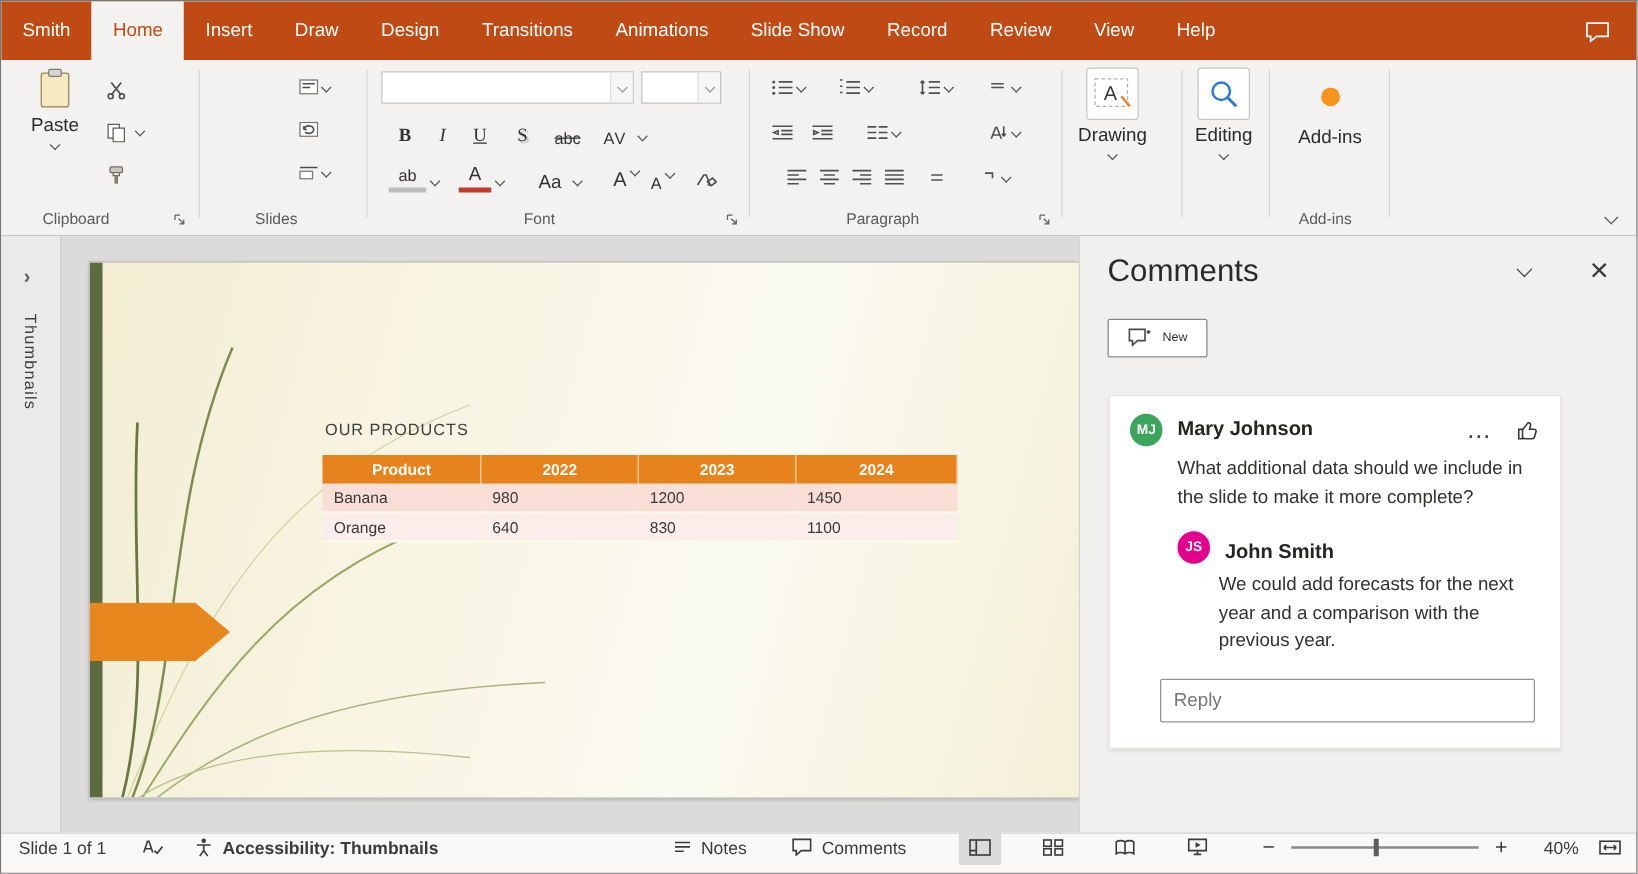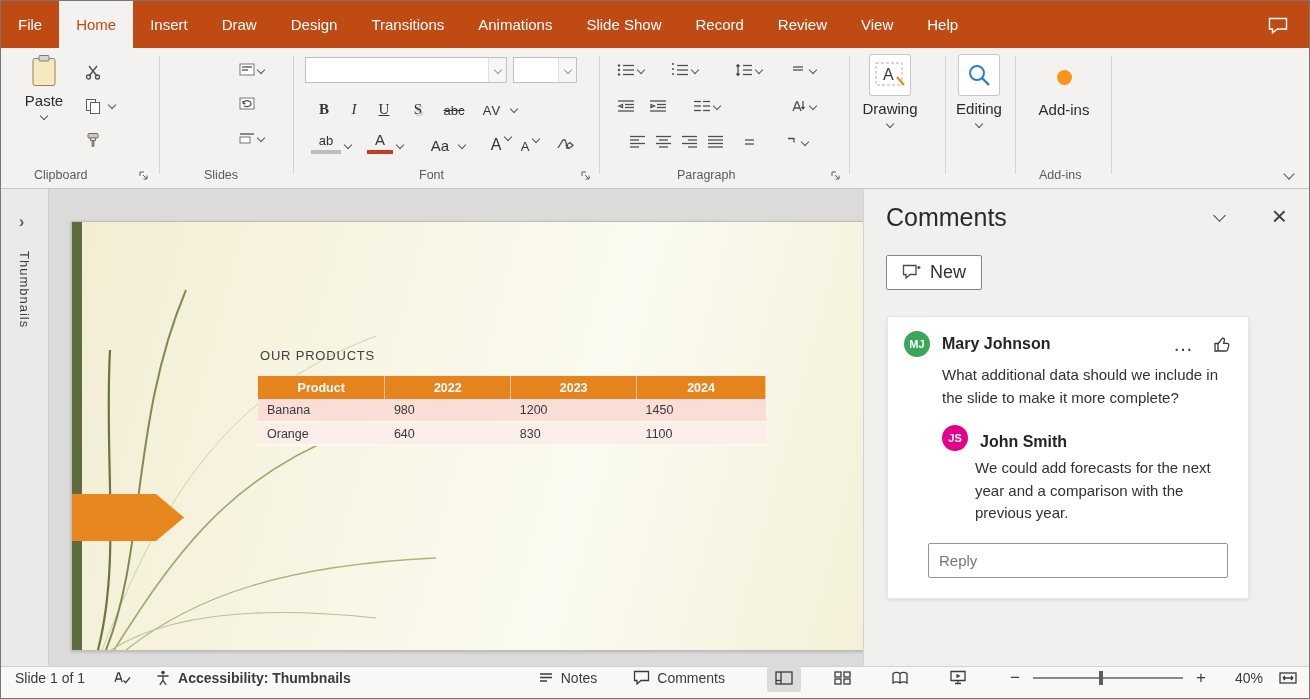--- a/index.html
+++ b/index.html
@@ -31,38 +31,38 @@
   .pgico circle{fill:#4f4f4f;}
   .addin-dot{width:15px;height:15px;border-radius:50%;background:#F7941D;}
 
   
   .workspace{position:absolute;left:0;top:188px;width:100%;height:477px;background:#DDDBD9;}
   .thumbstrip{position:absolute;left:0;top:0;width:48px;height:100%;background:#EBEAE9;border-right:1px solid #D0CECC;}
   .thumb-expand{position:absolute;left:18px;top:24px;font-size:16px;color:#5f5e5c;font-weight:bold;cursor:default;}
   .vtext{position:absolute;left:16px;top:62px;writing-mode:vertical-rl;font-size:13px;color:#3e3e3e;letter-spacing:1px;}
 
   
-  .slide{position:absolute;left:70px;top:32px;width:820px;height:430px;background:linear-gradient(105deg,#f2edd2 0%,#f8f5e4 35%,#fbfaf0 62%,#f3efd6 100%);border:1px solid #bdbdbd;box-shadow:0 1px 3px rgba(0,0,0,.18);overflow:hidden;}
+  .slide{position:absolute;left:70px;top:20px;width:820px;height:430px;background:linear-gradient(105deg,#f2edd2 0%,#f8f5e4 35%,#fbfaf0 62%,#f3efd6 100%);border:1px solid #bdbdbd;box-shadow:0 1px 3px rgba(0,0,0,.18);overflow:hidden;}
   .olive-bar{position:absolute;left:0;top:0;width:10px;height:100%;background:#5d6b3e;}
   .grass{position:absolute;left:4px;bottom:0;pointer-events:none;}
   .slide-arrow{position:absolute;left:0;top:272px;width:112px;height:47px;background:#E8871E;clip-path:polygon(0 0,75% 0,100% 50%,75% 100%,0 100%);box-shadow:1px 1px 2px rgba(0,0,0,.25);}
   .slide-title{position:absolute;left:188px;top:126px;font-size:13px;letter-spacing:.8px;color:#404040;}
   .ptable{position:absolute;left:186px;top:154px;width:508px;border-collapse:collapse;font-size:12.5px;}
   .ptable th{background:#E7831C;color:#fff;text-align:center;font-weight:bold;padding:3px 9px;height:23px;border-right:1px solid rgba(255,255,255,.55);}
   .ptable td{padding:3px 9px;height:23px;color:#3a3a3a;border-bottom:2px solid #fbf9ec;}
   .ptable tr.r0 td{background:#F8DED6;}
   .ptable tr.r1 td{background:#FBEDE9;}
 
   
   .cpanel{position:absolute;left:862px;top:0;width:448px;height:100%;background:#F1F0EF;border-left:1px solid #D5D3D1;}
   .cpanel-head{display:flex;align-items:center;padding:14px 24px 0 22px;}
   .cpanel-title{font-size:25px;color:#2b2a29;flex:1;}
   .cpanel-chev{width:9px;height:9px;border-right:1.7px solid #3b3b3b;border-bottom:1.7px solid #3b3b3b;transform:rotate(45deg);margin-right:48px;margin-top:-4px;}
   .cpanel-close{font-size:26px;color:#3b3b3b;line-height:1;margin-top:-4px;cursor:default;}
-  .new-btn{position:absolute;left:22px;top:66px;display:inline-flex;align-items:center;gap:9px;background:#fff;border:1px solid #868686;border-radius:2px;padding:6px 15px;font-size:18px;color:#323130;}
+  .new-btn{position:absolute;left:22px;top:66px;display:inline-flex;align-items:center;gap:9px;background:#fff;border:1px solid #868686;border-radius:2px;padding:6px 15px;font-size:10px;color:#323130;}
   .card{position:absolute;left:23px;top:127px;width:362px;background:#fff;border:1px solid #E8E6E4;box-shadow:0 1.6px 3.6px rgba(0,0,0,.1);padding:14px 16px 20px 16px;}
   .c-head{display:flex;align-items:center;}
   .avatar{width:26px;height:26px;border-radius:50%;color:#fff;font-size:11px;font-weight:bold;display:flex;align-items:center;justify-content:center;flex:0 0 auto;}
   .av-mj{background:#3BA55C;}
   .av-js{background:#E3008C;}
   .c-name{font-size:16px;font-weight:bold;color:#252423;margin-left:12px;flex:1;}
   .c-more{font-size:20px;color:#3b3b3b;letter-spacing:2px;line-height:.4;margin-right:18px;}
   .c-body{margin:7px 0 0 38px;width:292px;font-size:15px;line-height:1.5;color:#323130;}
   .c-reply-head{display:flex;align-items:flex-end;margin:16px 0 0 38px;}
   .c-reply-body{margin:6px 0 0 71px;width:259px;font-size:15px;line-height:1.5;color:#323130;}
@@ -81,21 +81,21 @@
   .zoom-track{position:absolute;left:0;top:6px;width:100%;height:2px;background:#8A8886;}
   .zoom-thumb{position:absolute;left:66px;top:0;width:4px;height:14px;background:#5f5e5c;}
   .spacer{flex:1;}
 </style>
 </head>
 <body>
 
 <div class="app">
 
   <div class="tabbar">
-    <div class="tab">File</div>
+    <div class="tab">Smith</div>
     <div class="tab selected">Home</div>
     <div class="tab">Insert</div>
     <div class="tab">Draw</div>
     <div class="tab">Design</div>
     <div class="tab">Transitions</div>
     <div class="tab">Animations</div>
     <div class="tab">Slide Show</div>
     <div class="tab">Record</div>
     <div class="tab">Review</div>
     <div class="tab">View</div>

